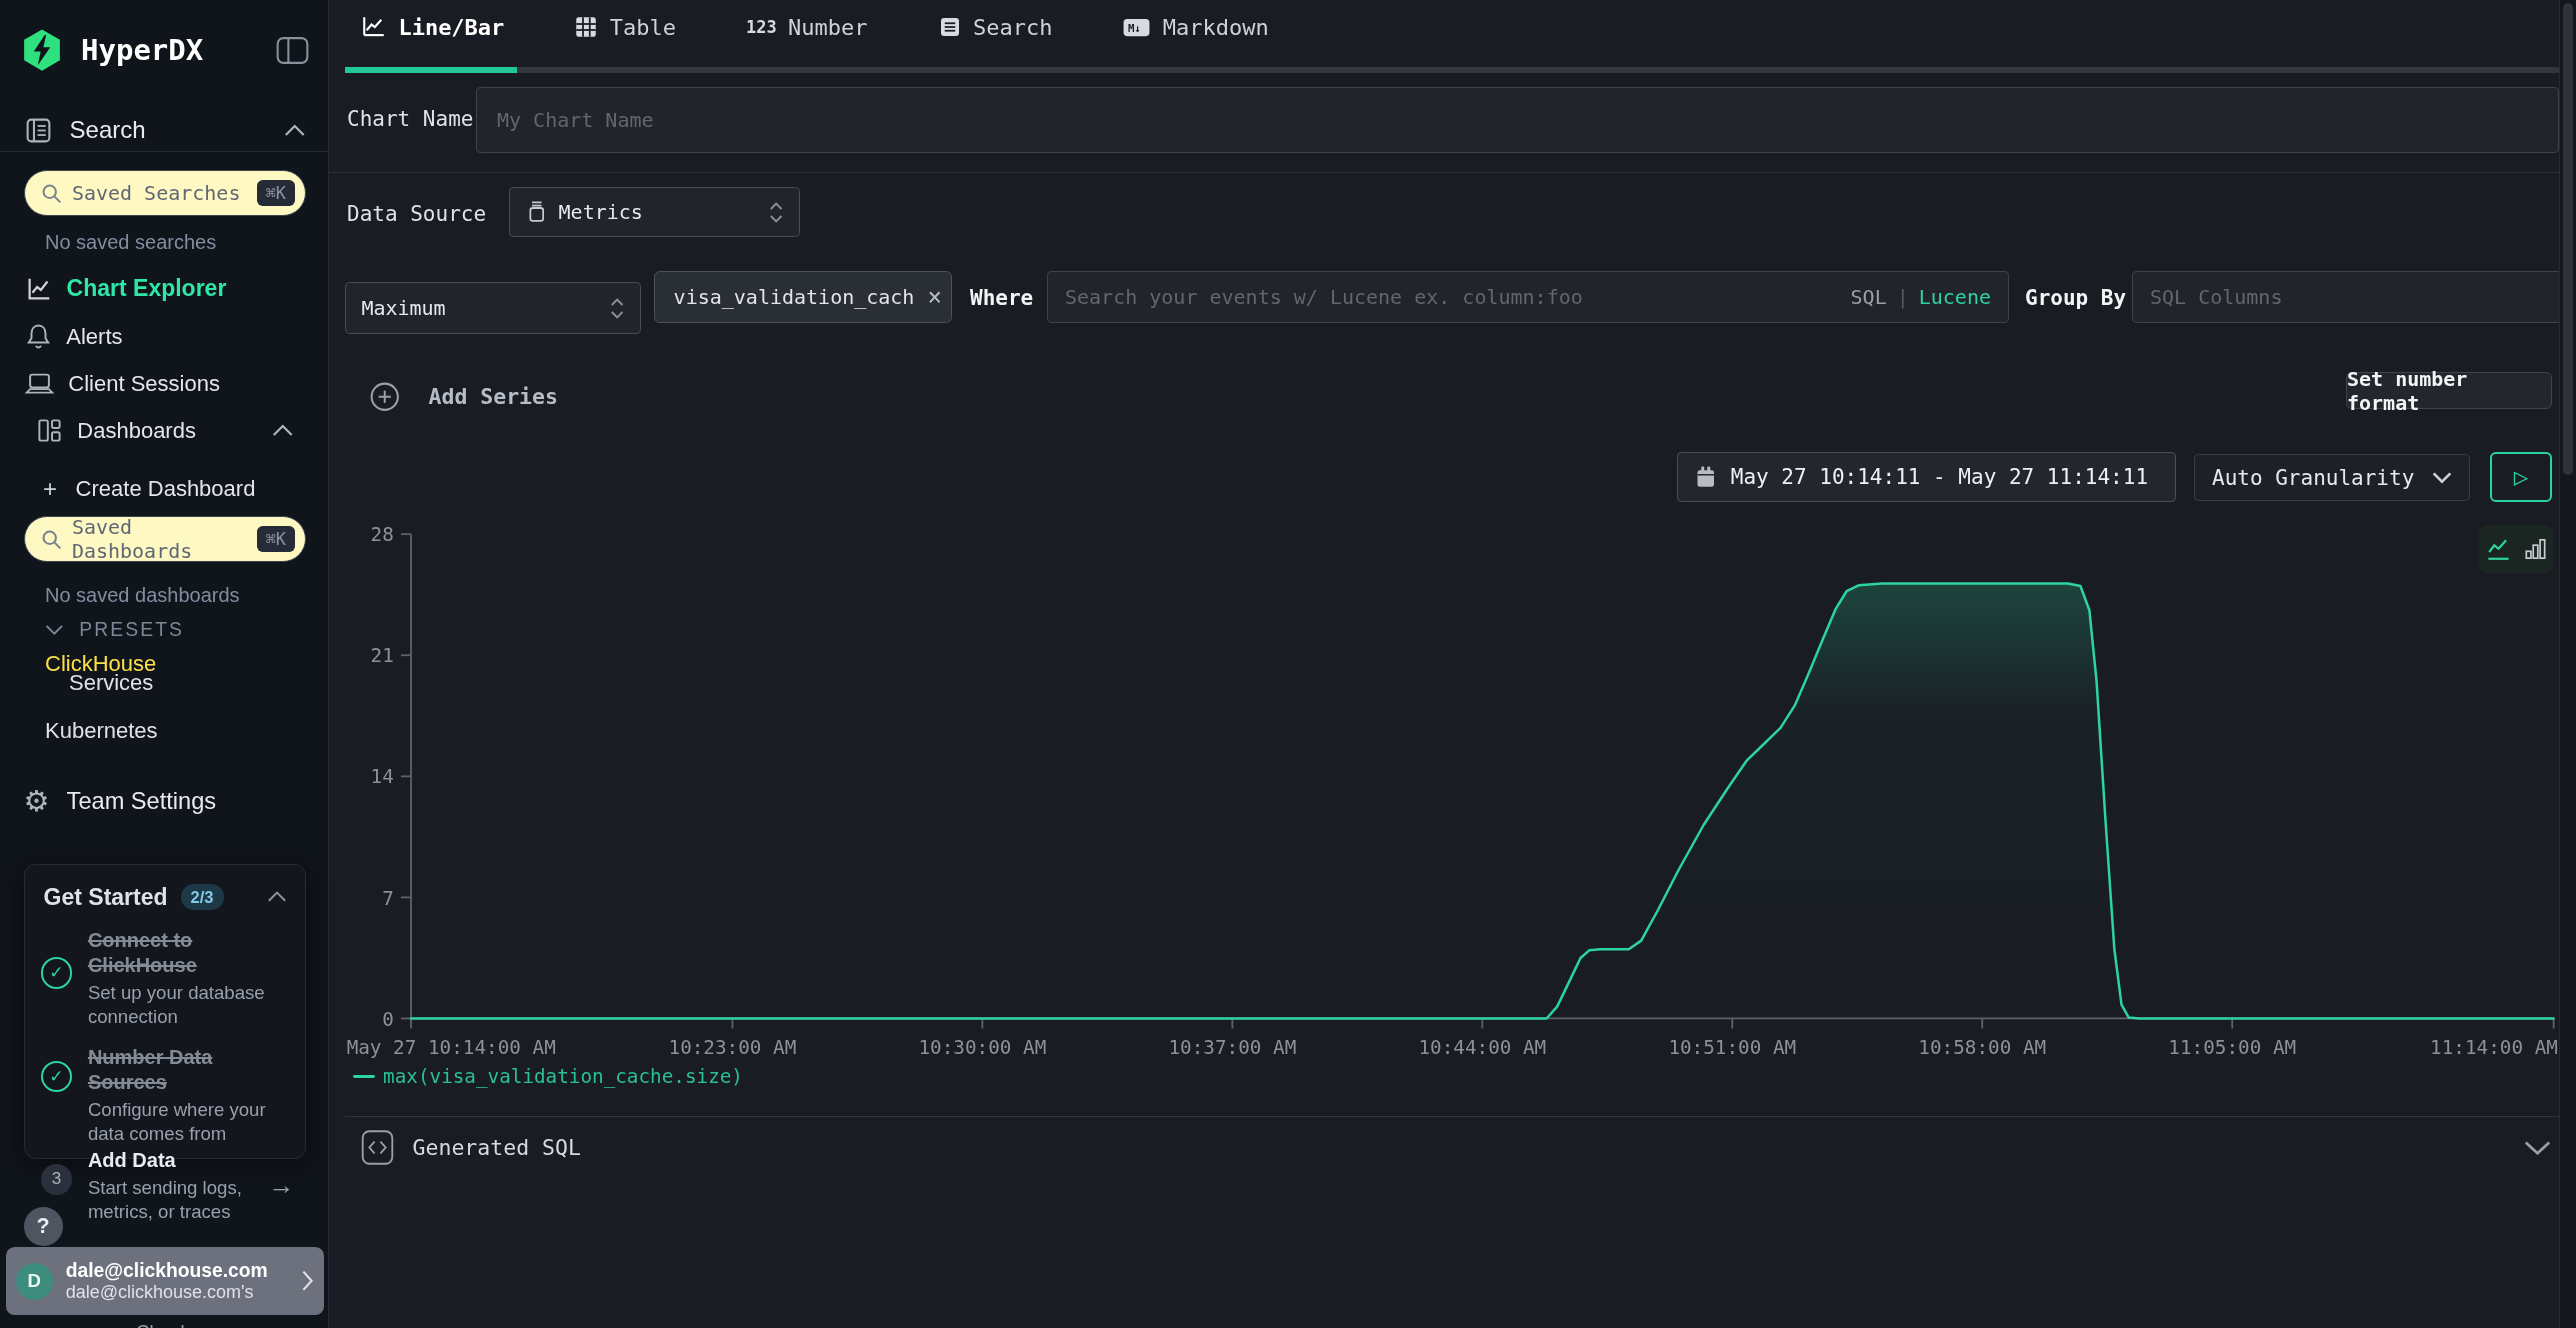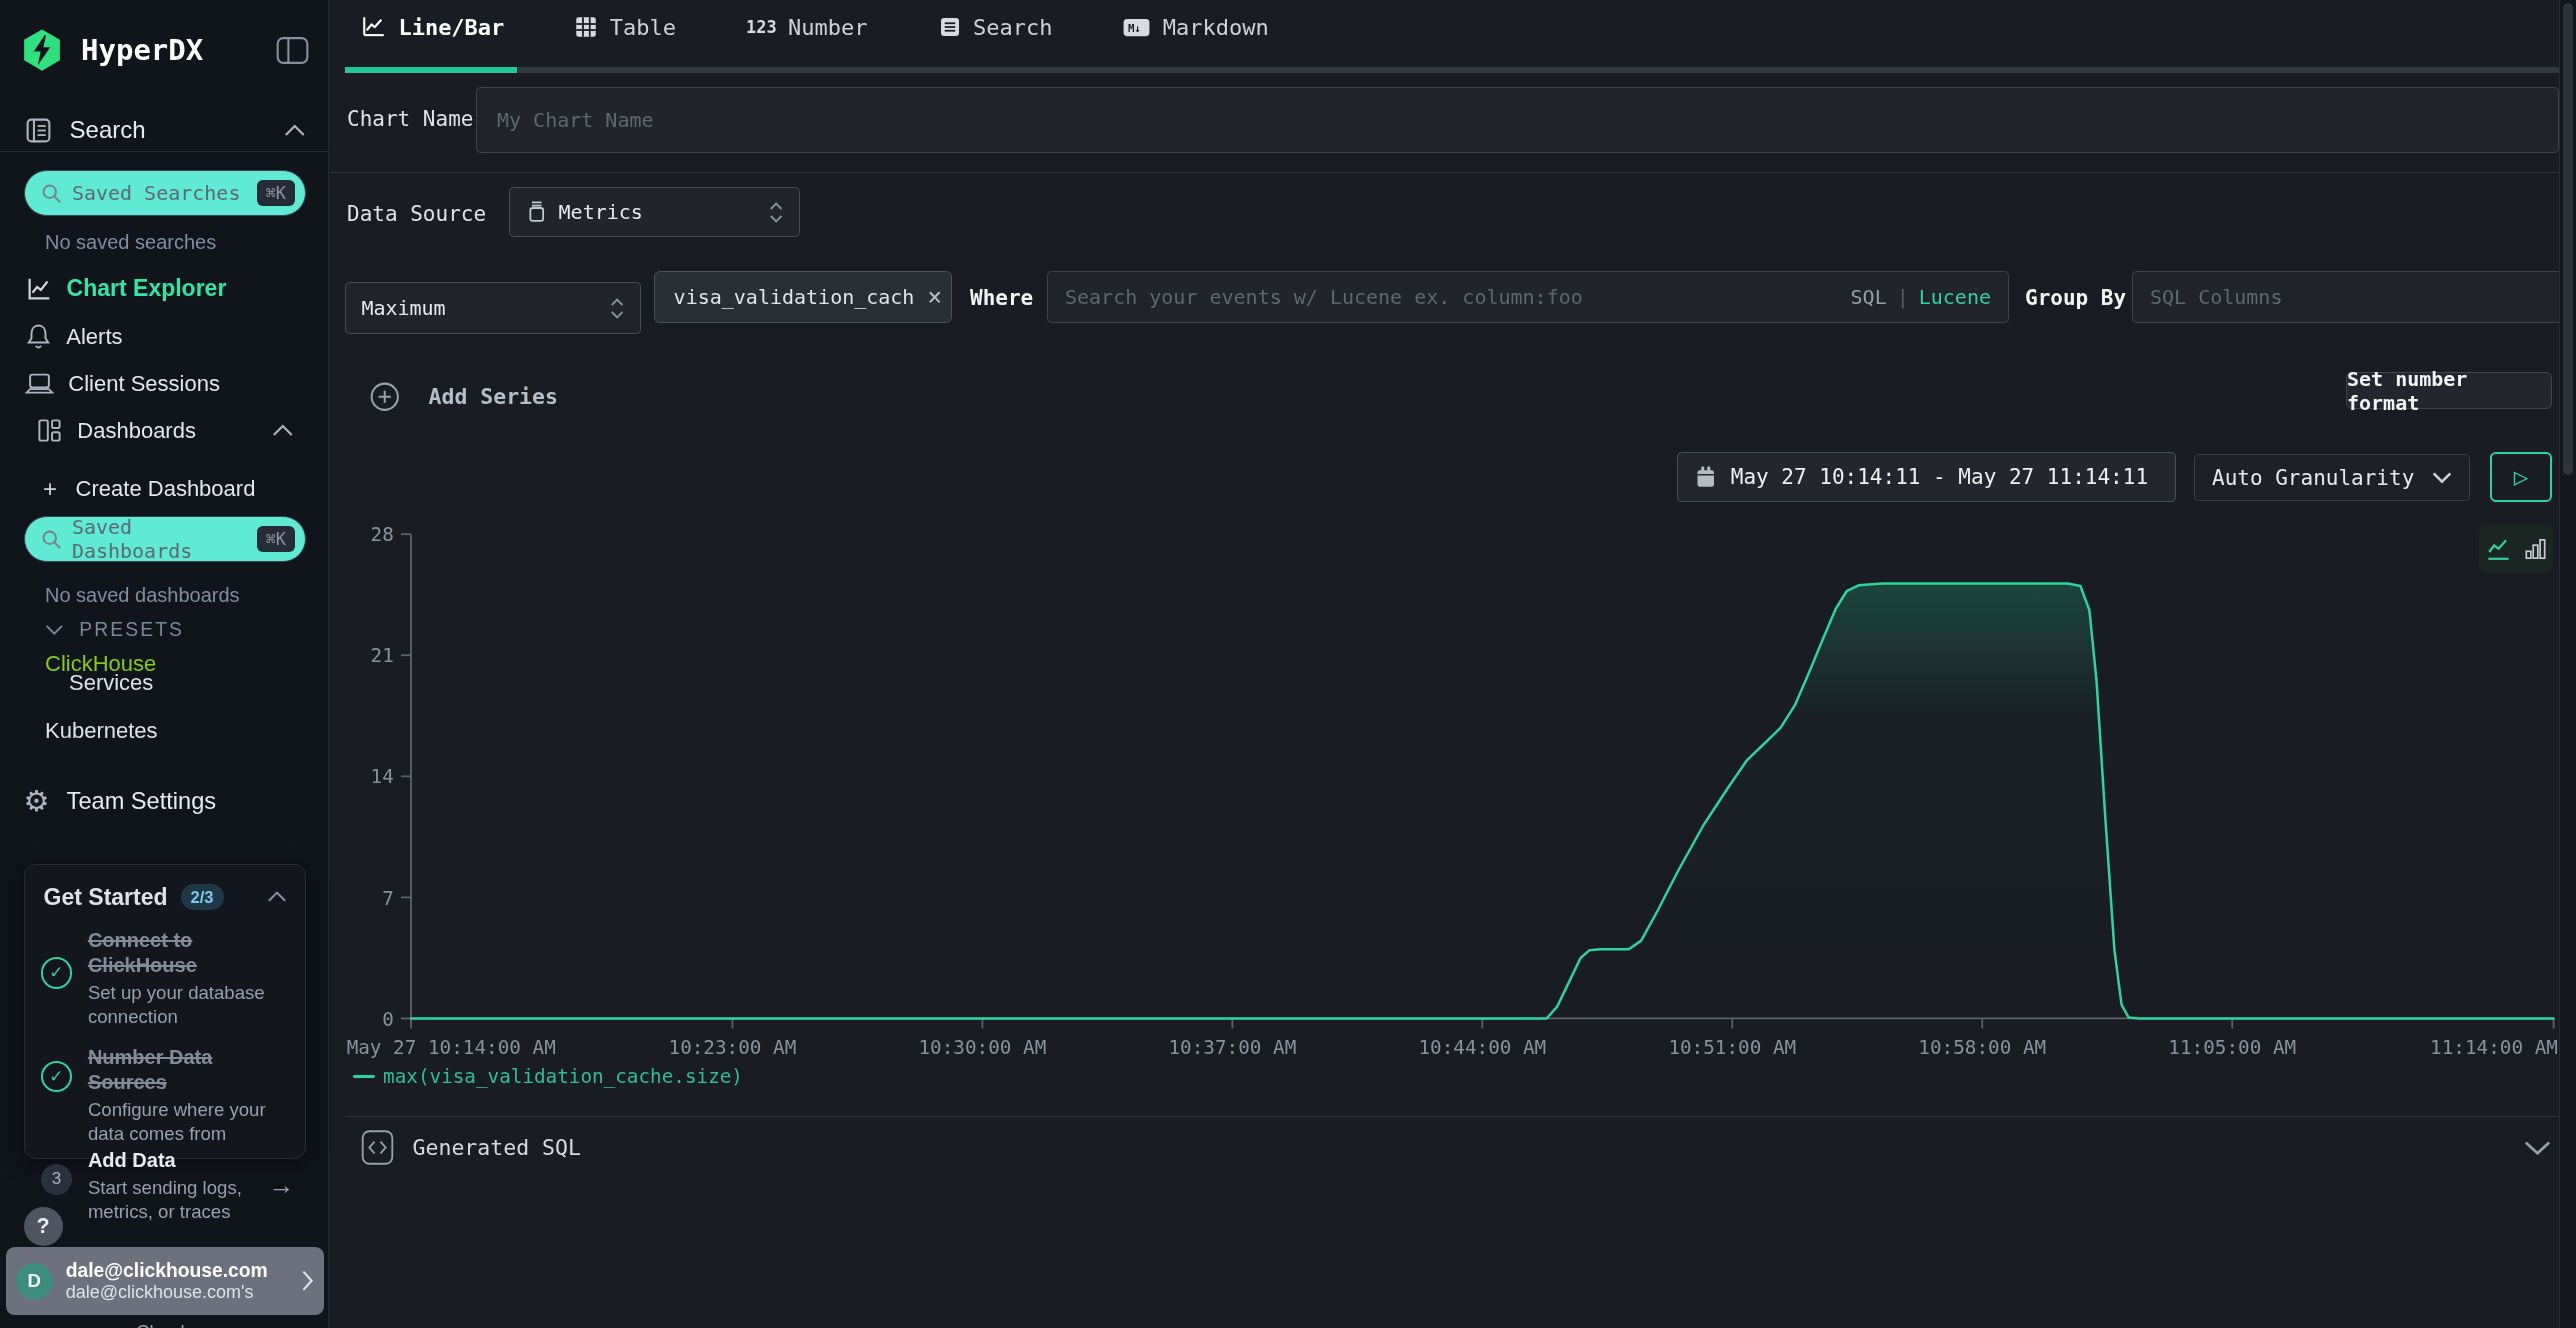--- a/index.html
+++ b/index.html
@@ -5,21 +5,21 @@
   html,body{margin:0;padding:0;background:#191c22;}
   body{width:2576px;height:1328px;position:relative;overflow:hidden;
        font-family:"DejaVu Sans Mono",monospace;color:#e6e9ec;}
   .abs{position:absolute;}
   .sans{font-family:"Liberation Sans",sans-serif;}
   .mono{font-family:"DejaVu Sans Mono",monospace;}
   svg{display:block;}
   
   #sidebar{position:absolute;left:0;top:0;width:329px;height:1328px;background:#10141b;border-right:1.4px solid #242933;box-sizing:border-box;}
   .sb-row{position:absolute;left:0;width:329px;display:flex;align-items:center;}
-  .pill{position:absolute;left:23.6px;width:282px;height:46px;border:1.4px solid #3b4250;border-radius:24px;background:#5eead4;display:flex;align-items:center;box-sizing:border-box;padding:0 10px 0 15.7px;}
+  .pill{position:absolute;left:23.6px;width:282px;height:46px;border:1.4px solid #3b4250;border-radius:24px;background:#fef9c3;display:flex;align-items:center;box-sizing:border-box;padding:0 10px 0 15.7px;}
   .pill .ph{color:#5f6674;font-size:20px;flex:1;margin-left:8.6px;}
   .kbd{background:#262c37;color:#8b93a2;border-radius:5.7px;padding:2.9px 8.6px;font-size:17px;}
   .navtxt{font-size:22px;color:#e3e6ea;}
   .muted{color:#828da0;font-size:20px;}
   .icon{flex:0 0 auto;}
   
   #gs{position:absolute;left:24px;top:864px;width:282px;height:295px;background:#13161d;border:1.4px solid #262b35;border-radius:11.4px;box-sizing:border-box;box-shadow:0 5.7px 21.5px rgba(0,0,0,.45);}
   .gs-title{font-size:23px;font-weight:bold;color:#dfe3e8;}
   .badge{background:#1d3947;color:#82c8e8;font-size:16.5px;font-weight:bold;border-radius:13px;padding:3.6px 10px;}
   .step-title-done{font-size:20px;font-weight:bold;color:#838b96;text-decoration:line-through;line-height:1.25;}
@@ -172,21 +172,21 @@
 
   <div class="sb-row sans" style="top:615px;height:29px;padding:0 45px;box-sizing:border-box;">
     <span class="icon">
       <svg width="18.6" height="11.4" viewBox="0 0 24 14">
           <path d="M2 2l10 10L22 2" fill="none" stroke="#7d8798" stroke-width="2.5"></path>
         </svg>
     </span>
     <span style="font-size:19.3px;letter-spacing:2.1px;color:#7d8798;margin-left:15.7px;">PRESETS</span>
   </div>
   <div class="sb-row sans" style="top:648px;height:31.5px;padding:0 45px;box-sizing:border-box;">
-    <span style="font-size:22px;color:#84cc16;">ClickHouse</span>
+    <span style="font-size:22px;color:#fde047;">ClickHouse</span>
   </div>
   <div class="sb-row sans" style="top:667px;height:31.5px;padding:0 69px;box-sizing:border-box;">
     <span style="font-size:22px;color:#dfe3e8;">Services</span>
   </div>
   <div class="sb-row sans" style="top:715px;height:31.5px;padding:0 45px;box-sizing:border-box;">
     <span style="font-size:22px;color:#dfe3e8;">Kubernetes</span>
   </div>
 
   <div class="sb-row sans" style="top:781px;height:40px;padding:0 23.6px;box-sizing:border-box;">
     <span class="icon" style="color:#aeb4bd;font-size:29px;line-height:1;">⚙</span>

